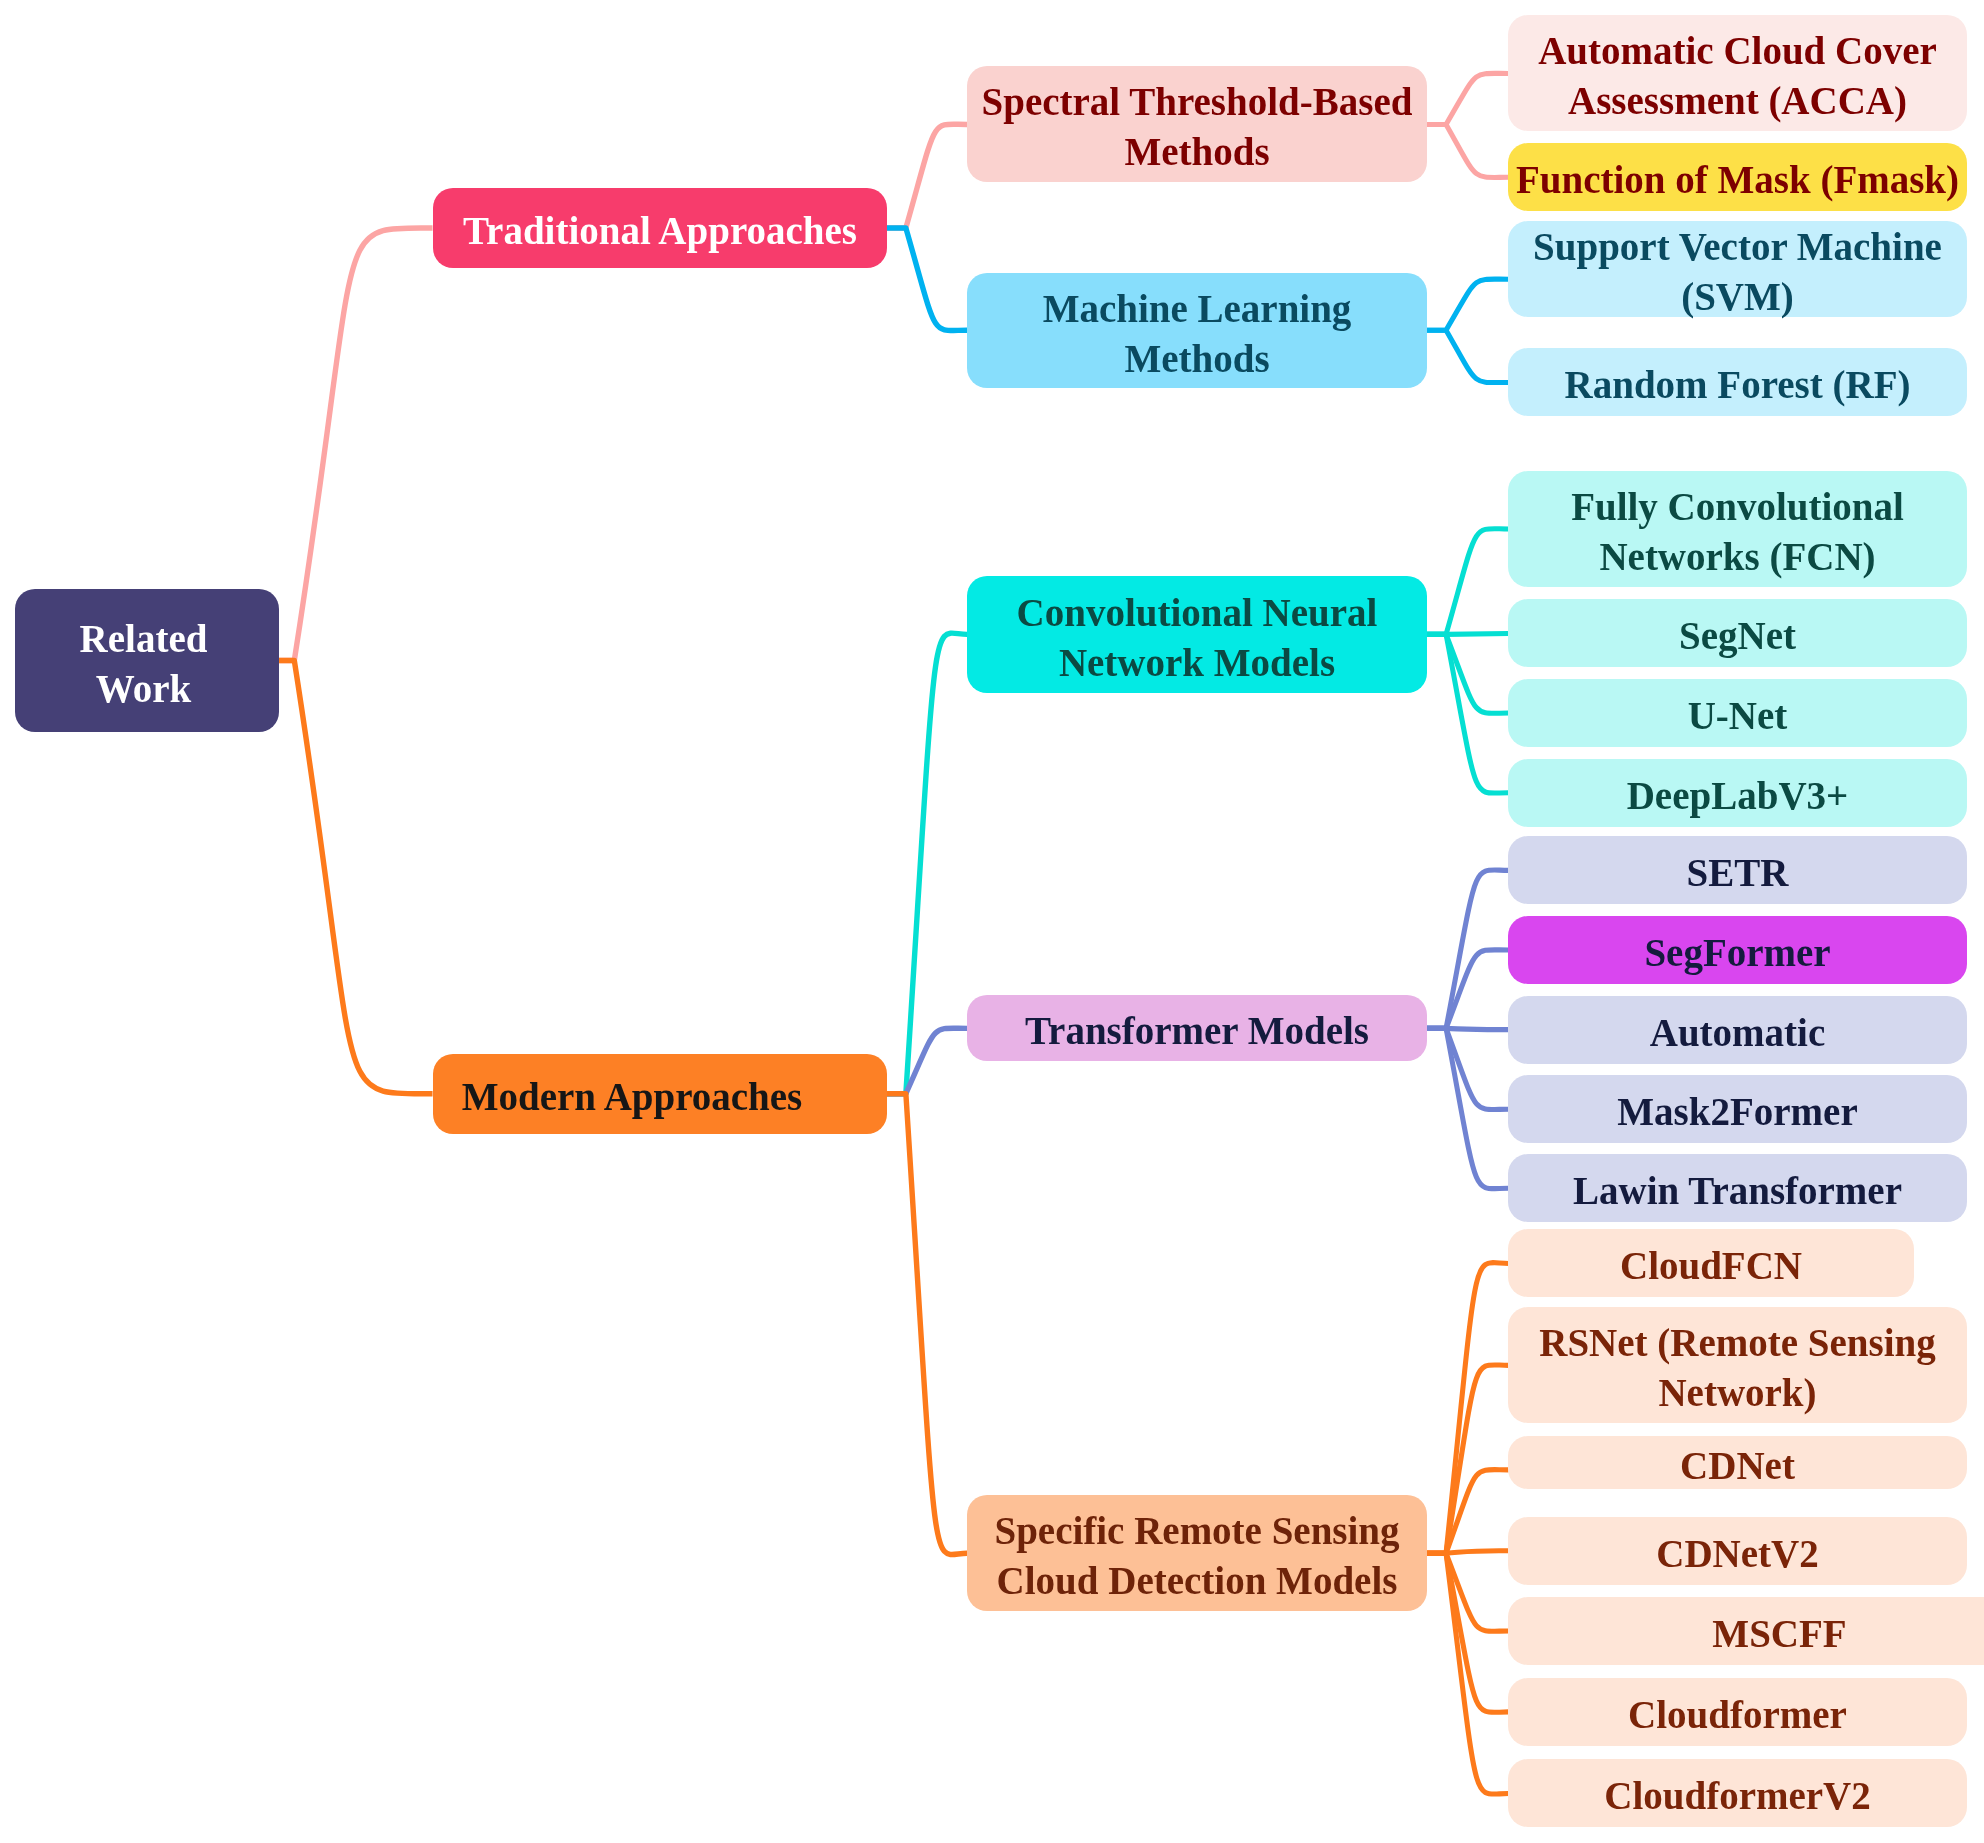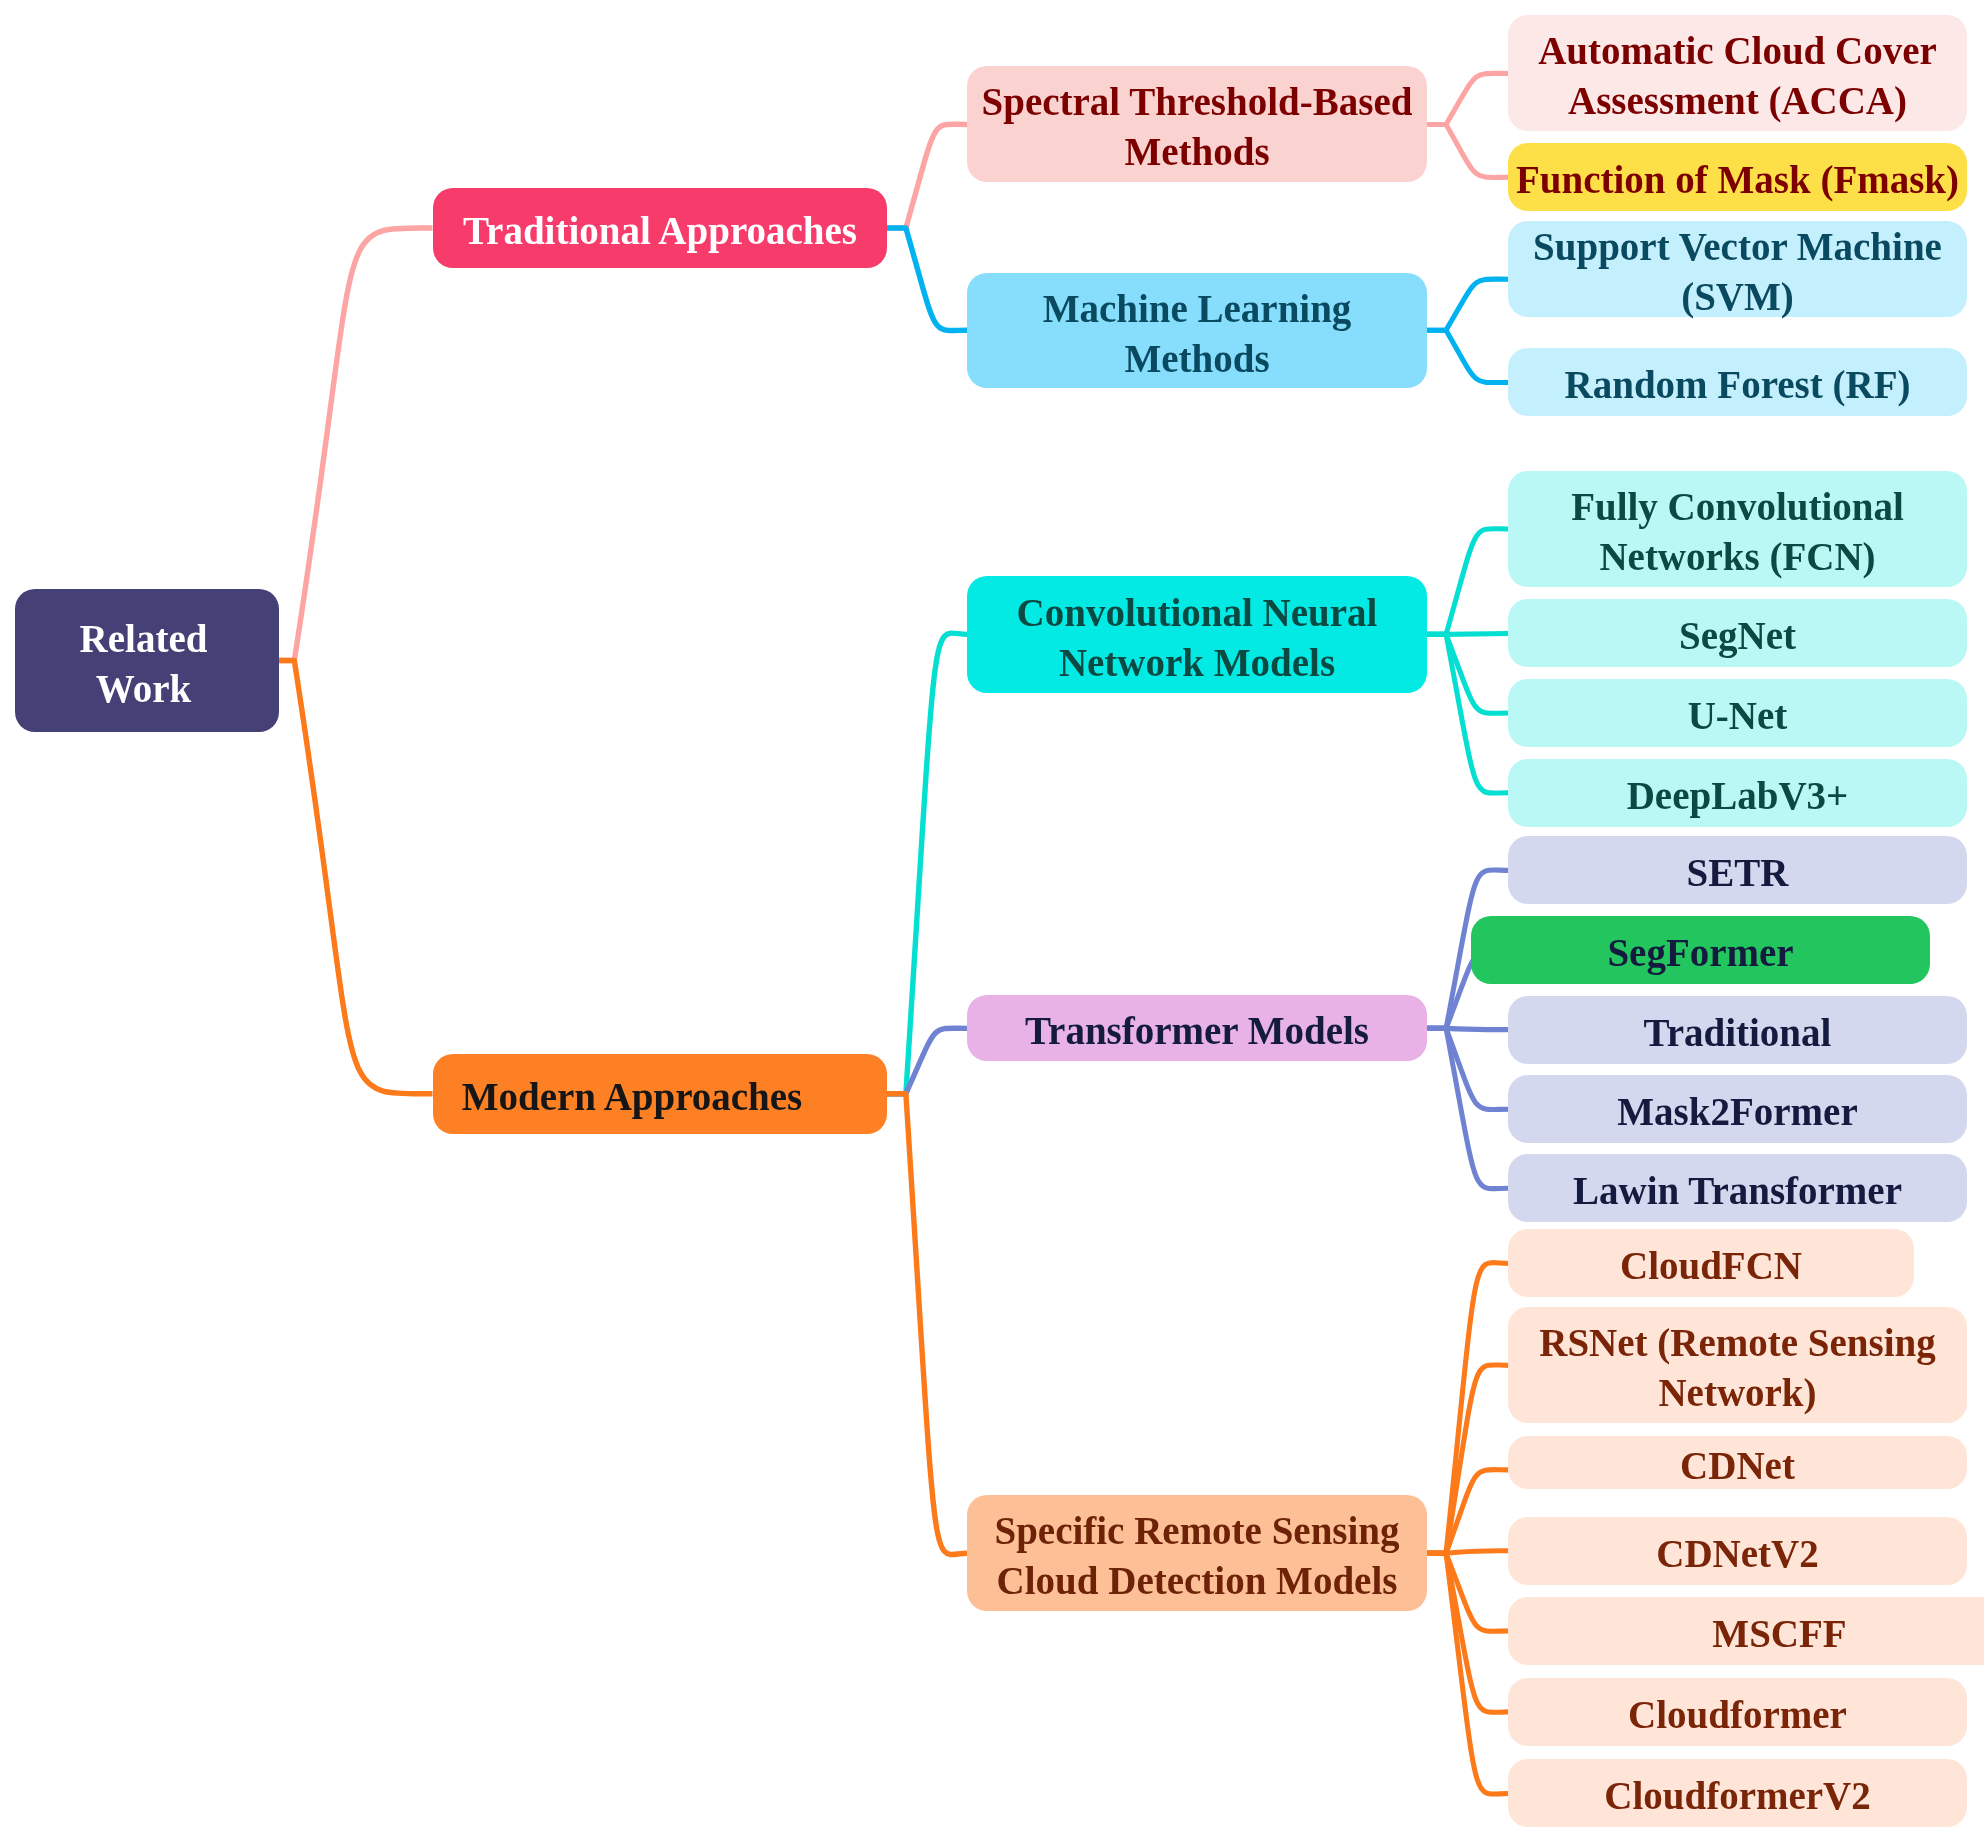--- a/index.html
+++ b/index.html
@@ -134,28 +134,28 @@
   <div class="node lvl3" style="left:1508px;top:759px;width:459px;height:68px;background:#B9F8F4;color:#0B4A43">
       <span class="lbl" style="left:0px">
         <span class="ln">DeepLabV3+</span>
       </span>
     </div>
   <div class="node lvl3" style="left:1508px;top:836px;width:459px;height:68px;background:#D4D8EE;color:#141B3E">
       <span class="lbl" style="left:0px">
         <span class="ln">SETR</span>
       </span>
     </div>
-  <div class="node lvl3" style="left:1471px;top:916px;width:459px;height:68px;background:#22c55e;color:#141B3E">
+  <div class="node lvl3" style="left:1508px;top:916px;width:459px;height:68px;background:#d946ef;color:#141B3E">
       <span class="lbl" style="left:0px">
         <span class="ln">SegFormer</span>
       </span>
     </div>
   <div class="node lvl3" style="left:1508px;top:996px;width:459px;height:68px;background:#D4D8EE;color:#141B3E">
       <span class="lbl" style="left:0px">
-        <span class="ln">Traditional</span>
+        <span class="ln">Automatic</span>
       </span>
     </div>
   <div class="node lvl3" style="left:1508px;top:1075px;width:459px;height:68px;background:#D4D8EE;color:#141B3E">
       <span class="lbl" style="left:0px">
         <span class="ln">Mask2Former</span>
       </span>
     </div>
   <div class="node lvl3" style="left:1508px;top:1154px;width:459px;height:68px;background:#D4D8EE;color:#141B3E">
       <span class="lbl" style="left:0px">
         <span class="ln">Lawin Transformer</span>

